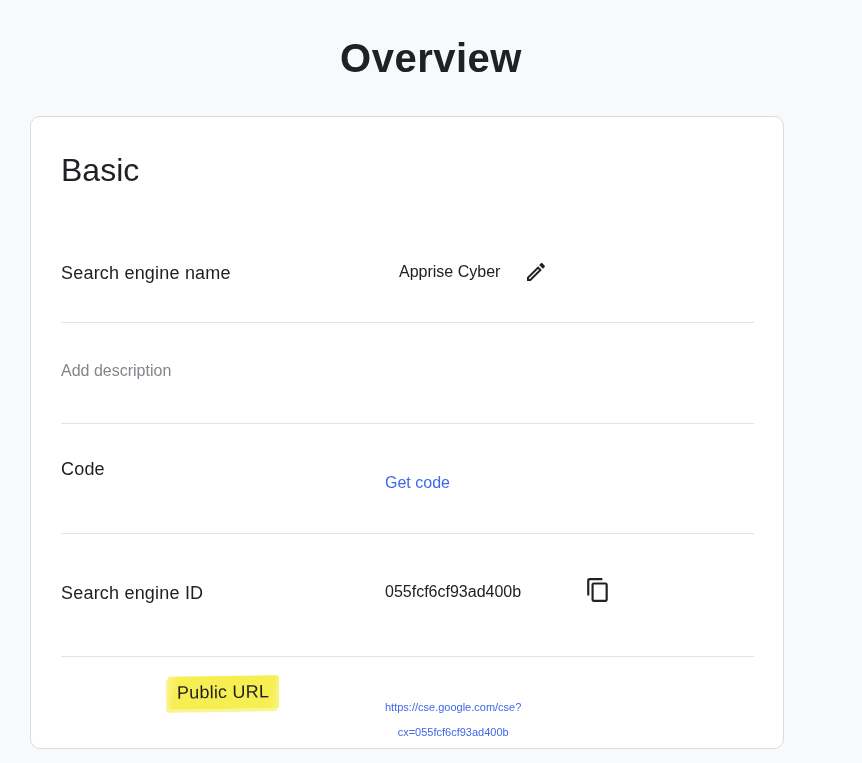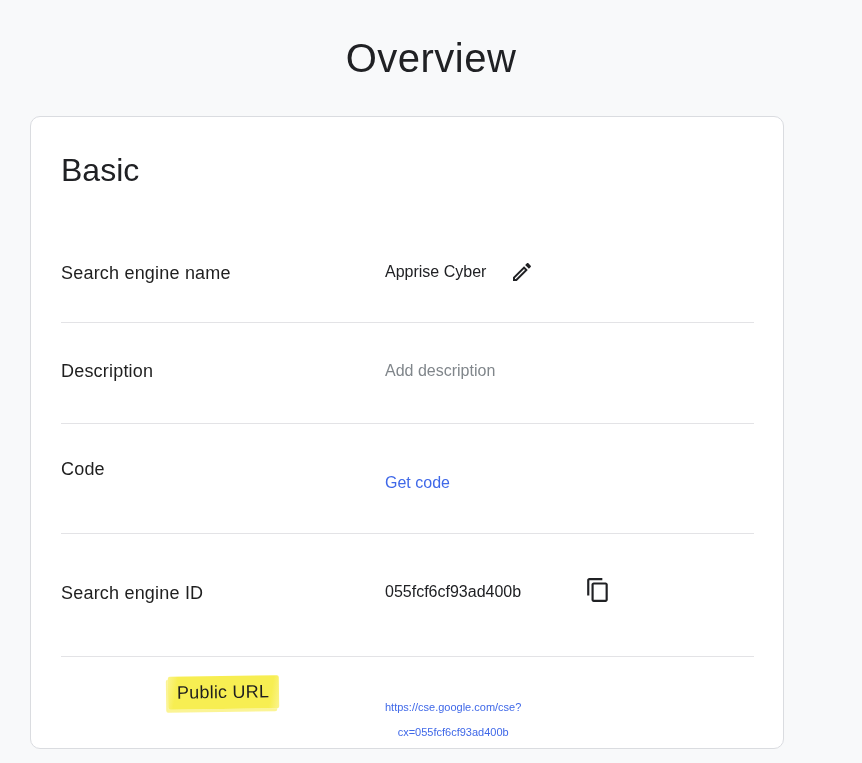--- a/index.html
+++ b/index.html
@@ -5,41 +5,41 @@
   html, body { margin:0; padding:0; }
   body {
     width:862px; height:763px;
     background:var(--page_bg, #f8f9fa);
     font-family:"Liberation Sans", sans-serif;
     overflow:hidden;
     color:var(--text, #202124);
   }
   .page-title {
     margin:0; padding-top:36px; height:46px;
-    text-align:center; font-size:40px; font-weight:400;
+    text-align:center; font-size:40px; font-weight:700;
     letter-spacing:0.5px; color:var(--text,#202124);
   }
   .card {
     box-sizing:border-box;
     margin:34px 0 0 30px;
     width:754px; height:633px;
     background:var(--card_bg,#ffffff);
     border:1px solid var(--card_border,#dadce0);
     border-radius:10px;
     padding:33px 29px 0 30px;
   }
   .card-heading {
     margin:0; font-size:32px; font-weight:400;
     line-height:40px; color:var(--text,#202124);
   }
   .row {
     display:flex; align-items:flex-start;
     border-bottom:1px solid var(--divider,#e3e3e6);
   }
-  .row-name { padding:72px 0 38px; }
+  .row-name { padding:72px 0 38px;gap:14px; }
   .row-desc { padding:37px 0 41px; }
   .row-code { padding:34px 0 39px; }
   .row-id   { padding:48px 0 52px; }
   .row-url  { padding:24px 0 0; border-bottom:none;text-align:center; }
   .label {
     flex:none; width:324px;
     font-size:18px; line-height:22px;
     letter-spacing:0.2px; color:var(--label,#1f1f1f);
   }
   .value { font-size:16px; line-height:22px; color:var(--text,#202124); }
@@ -87,21 +87,20 @@
         <span>
           <svg width="24" height="24" viewBox="0 0 24 24">
             <path d="M14.06 9.02l.92.92L5.92 19H5v-.92l9.06-9.06M17.66 3c-.25 0-.51.1-.7.29l-1.83 1.83 3.75 3.75 1.83-1.83c.39-.39.39-1.02 0-1.41l-2.34-2.34c-.2-.2-.45-.29-.71-.29zm-3.6 3.19L3 17.25V21h3.75L17.81 9.94l-3.75-3.75z"></path>
           </svg>
         </span>
       </button>
     </div>
   </div>
 
   <div class="row row-desc">
-    <div class="label">Description</div>
     <div class="placeholder">Add description</div>
   </div>
 
   <div class="row row-code">
     <div class="label">Code</div>
     <a class="link" href="#">Get code</a>
   </div>
 
   <div class="row row-id">
     <div class="label">Search engine ID</div>

